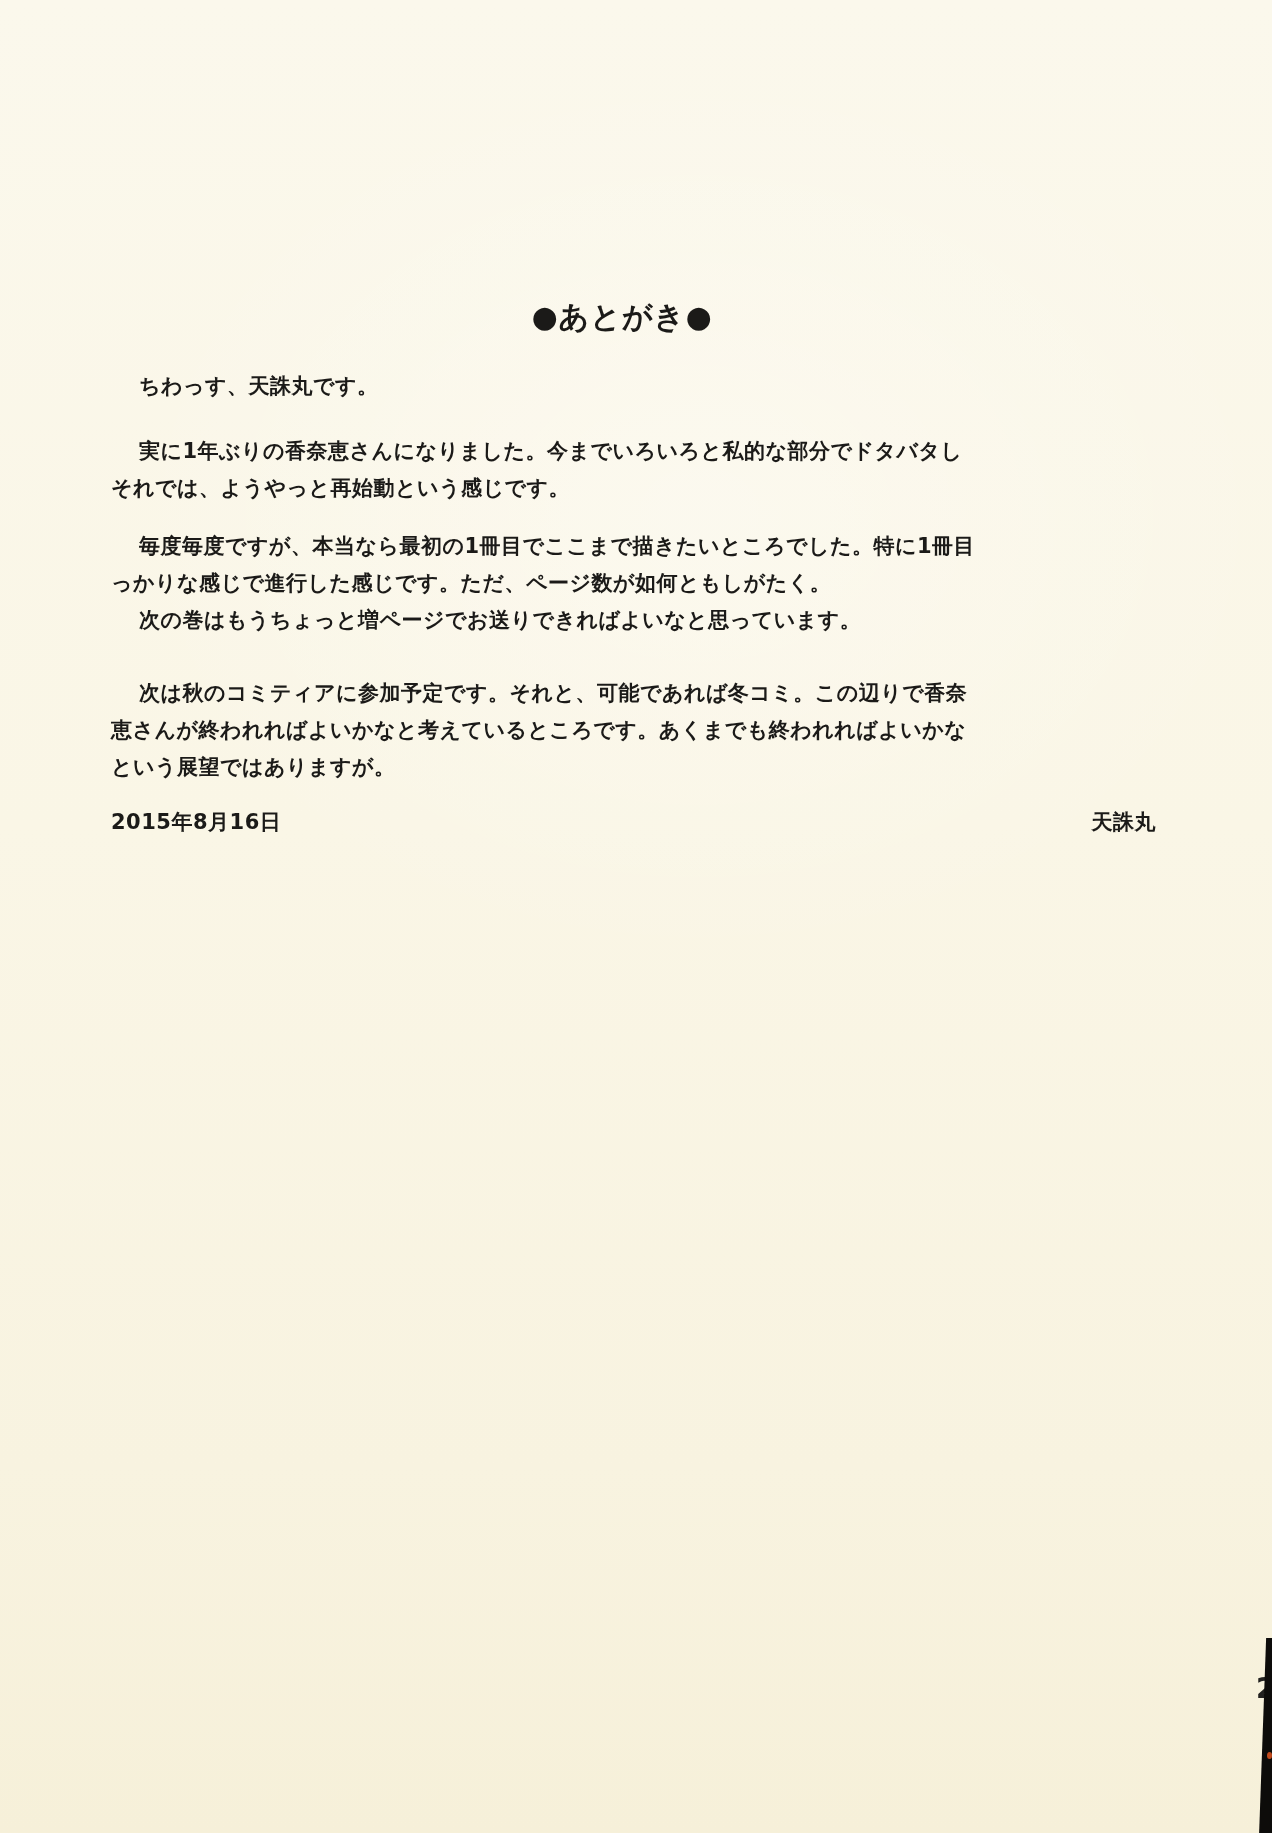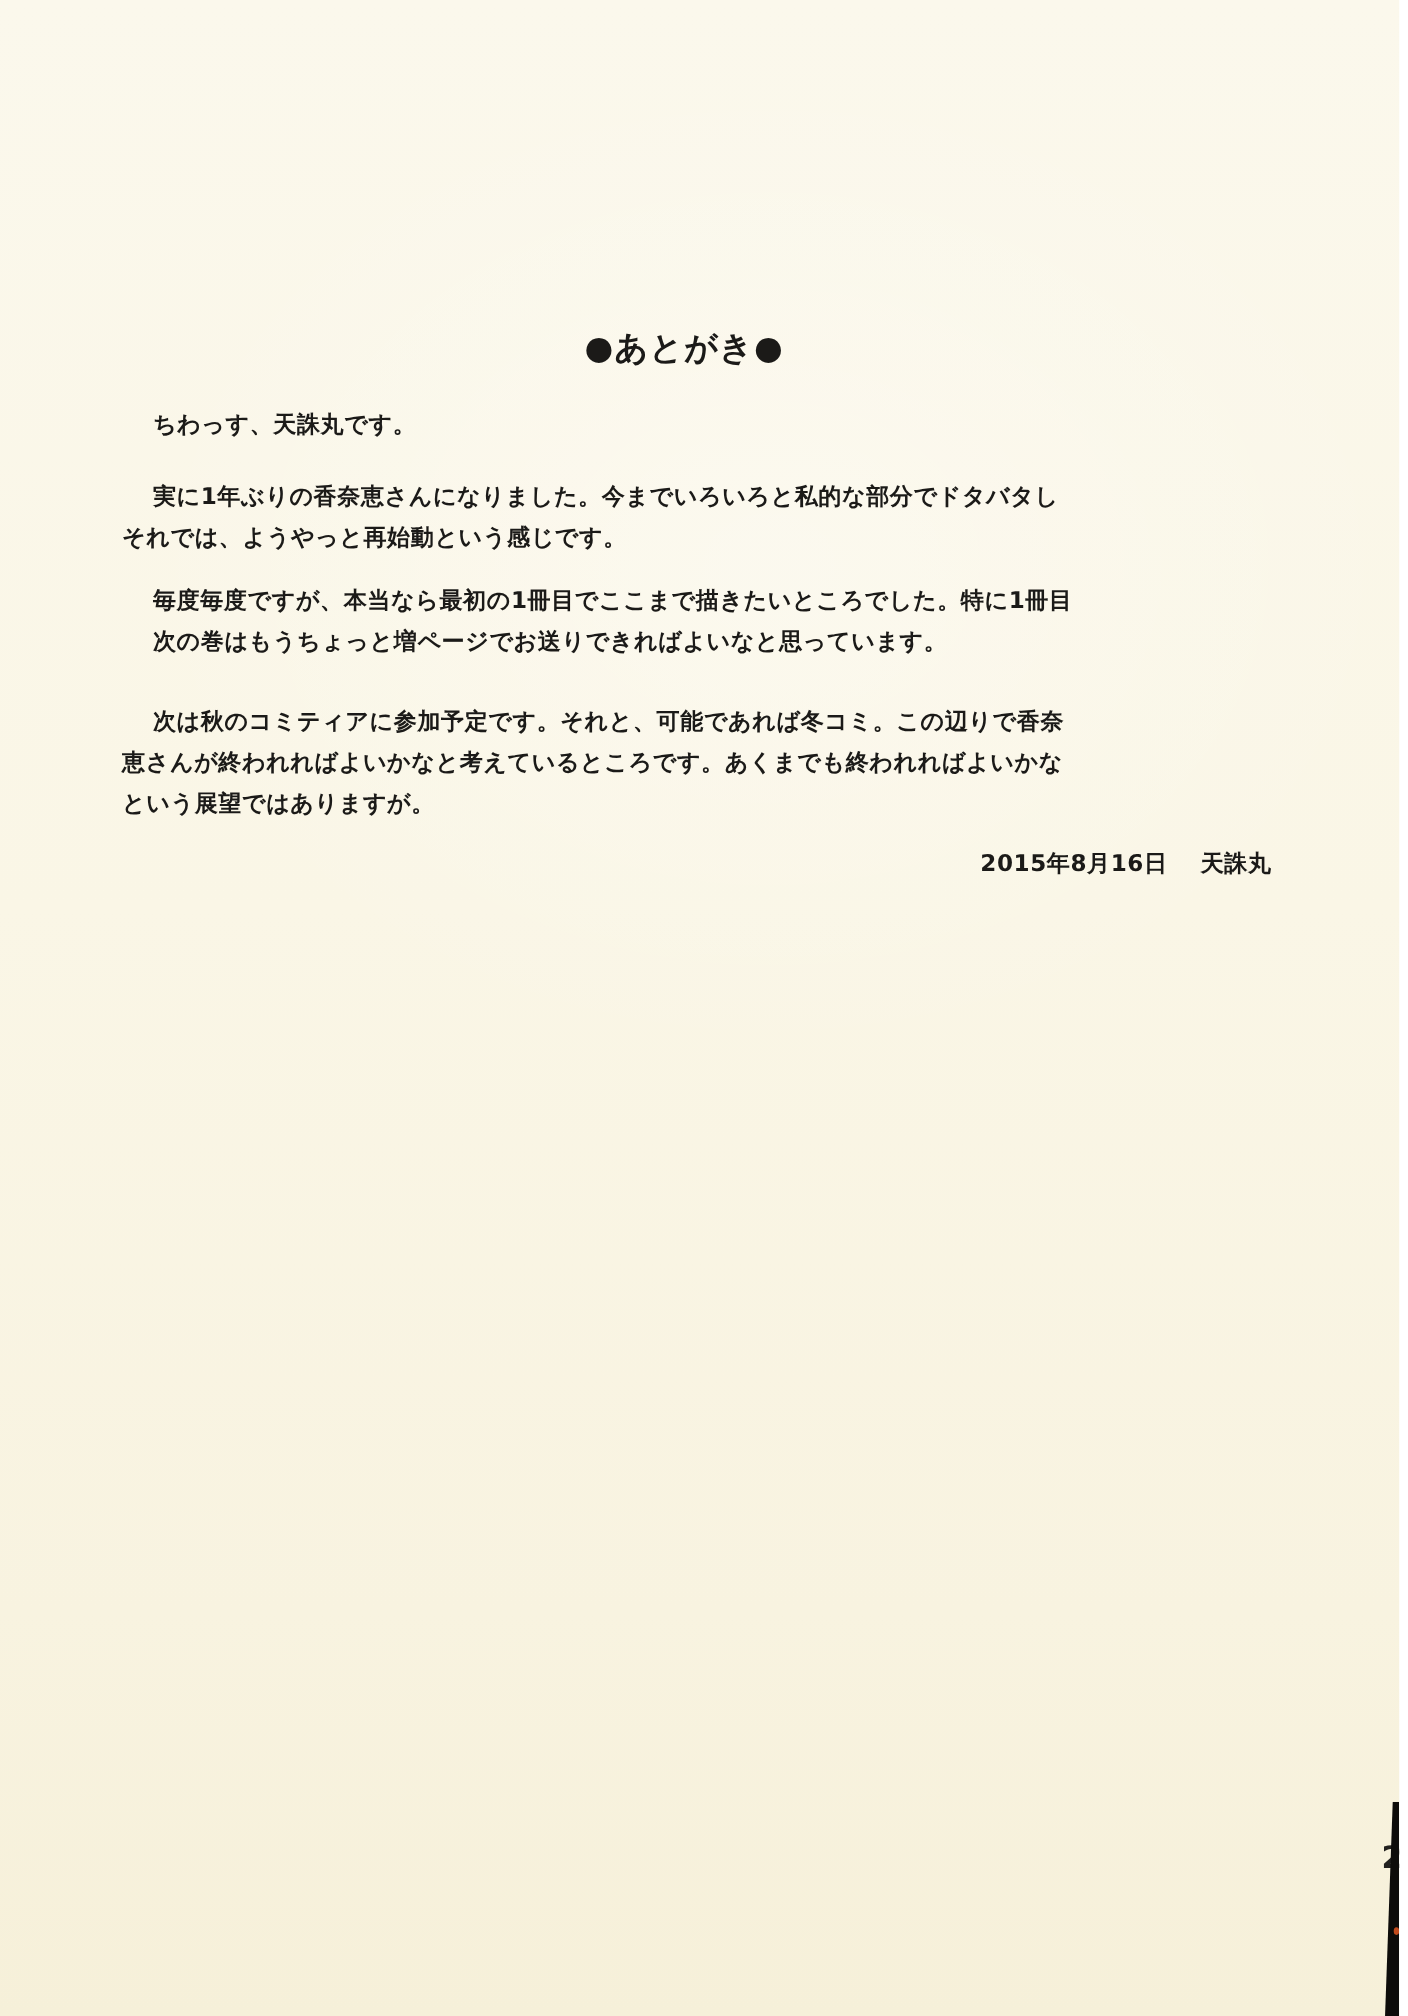--- a/index.html
+++ b/index.html
@@ -46,21 +46,21 @@
   .indent{padding-left:28px;}
   .m-greeting{margin-top:0;}
   .m-para1{margin-top:28px;}
   .m-para2{margin-top:21px;}
   .m-para3{margin-top:2px;}
   .m-para4{margin-top:36px;}
   .m-closing{margin-top:49px;}
   .dateline{
     margin-top:18px;
     display:flex;
-    justify-content:flex-end;
+    justify-content:space-between;
     gap:30px;
     padding-right:17px;
     white-space:nowrap;
   }
   .page-number{
     position:absolute;
     left:1256px;
     top:1672px;
     font-size:28px;
     font-weight:600;
@@ -103,20 +103,21 @@
     <div class="para m-para1">
       <p class="line indent">実に1年ぶりの香奈恵さんになりました。今までいろいろと私的な部分でドタバタし</p>
       <p class="line">それでは、ようやっと再始動という感じです。</p>
     </div>
 
     <div class="para m-para2">
     </div>
 
     <div class="para m-para3">
       <p class="line indent">毎度毎度ですが、本当なら最初の1冊目でここまで描きたいところでした。特に1冊目</p>
+      <p class="line">っかりな感じで進行した感じです。ただ、ページ数が如何ともしがたく。</p>
       <p class="line indent">次の巻はもうちょっと増ページでお送りできればよいなと思っています。</p>
     </div>
 
     <div class="para m-para4">
       <p class="line indent">次は秋のコミティアに参加予定です。それと、可能であれば冬コミ。この辺りで香奈</p>
       <p class="line">恵さんが終われればよいかなと考えているところです。あくまでも終われればよいかな</p>
       <p class="line">という展望ではありますが。</p>
     </div>
 
 

